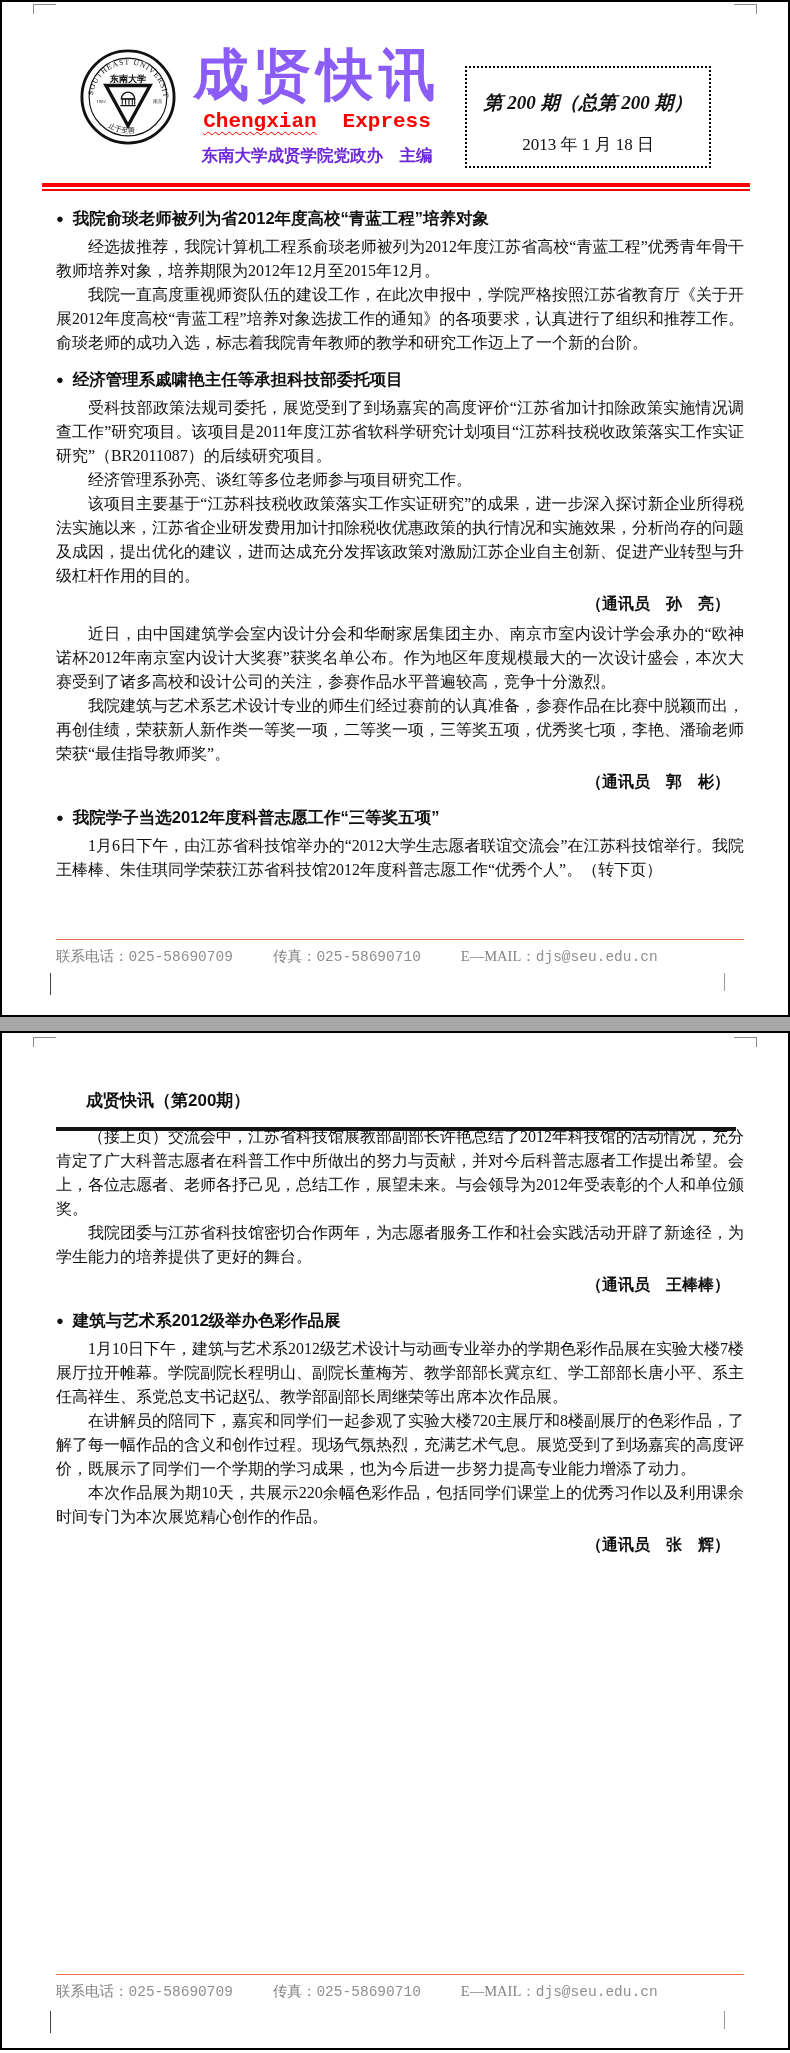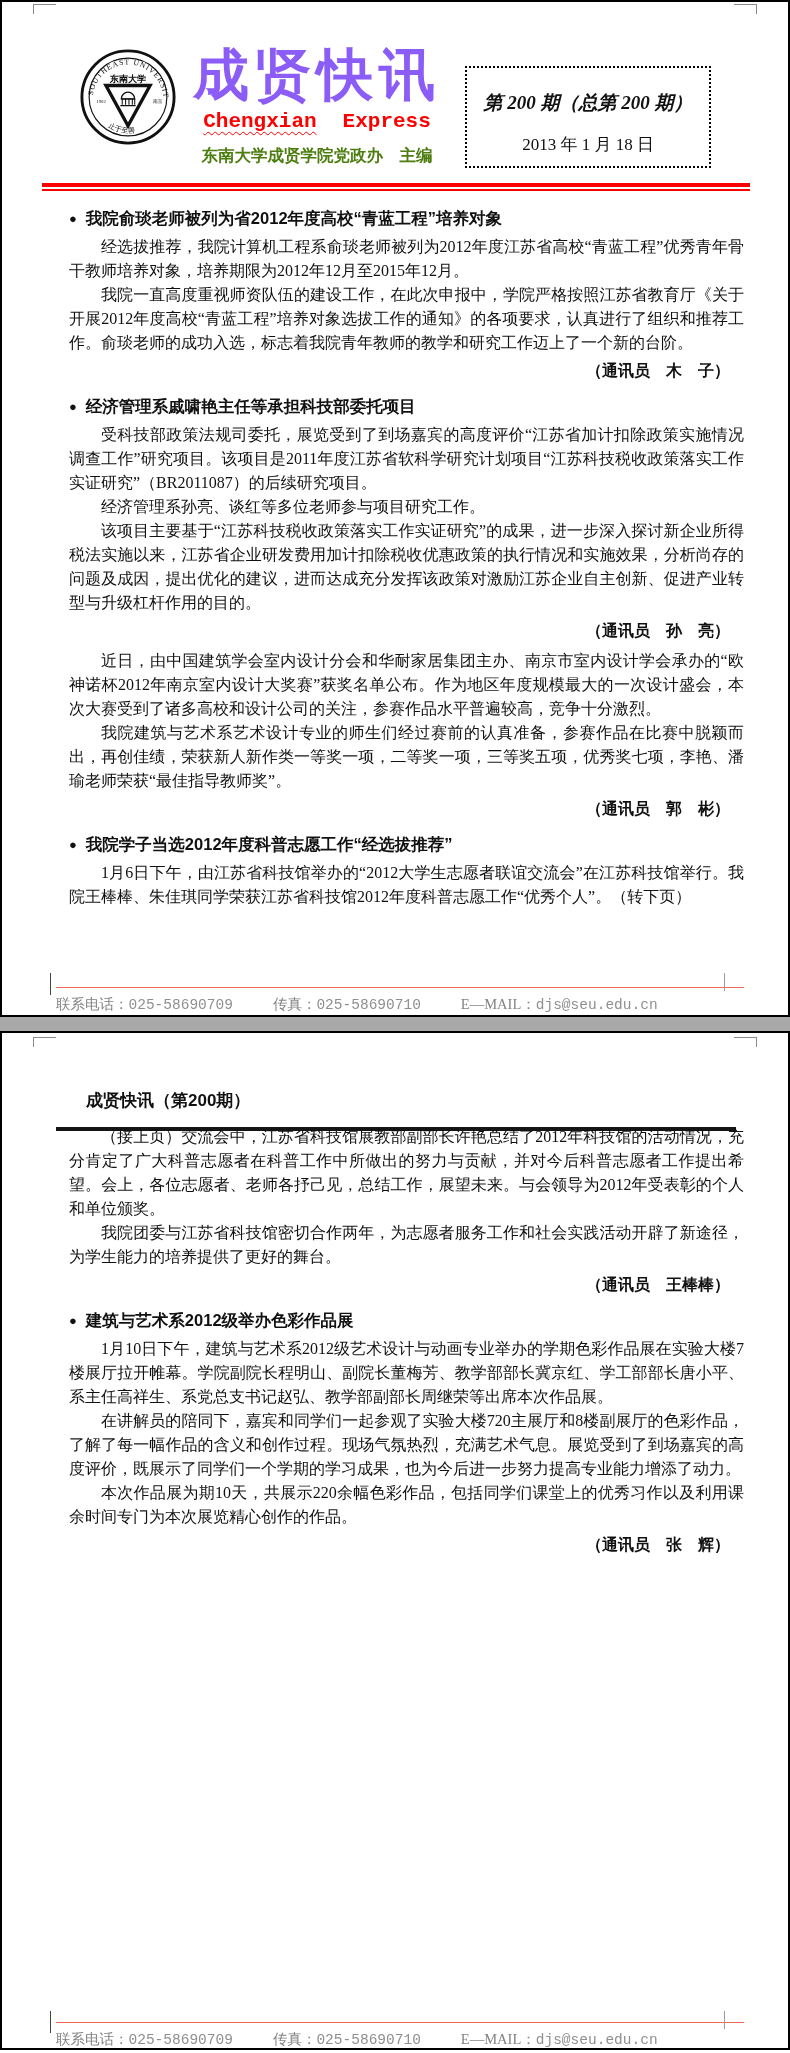--- a/index.html
+++ b/index.html
@@ -16,44 +16,44 @@
   .vtick{position:absolute;width:1px;background:#9a9a9a;}
   .vtick.dark{background:#444;}
 
   
   .logo{position:absolute;left:78px;top:40px;width:96px;height:110px;}
   .mast-center{position:absolute;left:186px;top:42px;width:258px;text-align:center;}
   .mast-title{font-size:56px;line-height:62px;font-weight:bold;color:#8b5cf6;letter-spacing:6px;font-family:"Liberation Serif",serif;white-space:nowrap;}
   .mast-english{margin-top:4px;font-family:"Liberation Mono",monospace;font-size:21px;font-weight:bold;color:#ff0000;white-space:nowrap;}
   .mast-english .wavy{text-decoration:underline wavy #ff0000;text-decoration-thickness:1px;text-underline-offset:4px;}
   .mast-english .w2{margin-left:26px;text-align:right;}
-  .publisher{margin-top:12px;font-family:"Liberation Sans",sans-serif;font-size:16.5px;font-weight:bold;color:#4d7c0f;white-space:nowrap;}
+  .publisher{margin-top:12px;font-family:"Liberation Sans",sans-serif;font-size:16.5px;font-weight:bold;color:#6d28d9;white-space:nowrap;}
   .issue-box{position:absolute;left:463px;top:64px;width:246px;height:102px;box-sizing:border-box;border:2.5px dotted #000;text-align:center;padding-top:22px;}
   .issue-no{font-size:19px;font-weight:bold;font-family:"Liberation Serif",serif;font-style:italic;}
   .issue-date{font-size:17px;margin-top:17px;font-family:"Liberation Serif",serif;}
   .double-rule{position:absolute;left:40px;right:38px;top:181px;}
   .double-rule .thick{height:4px;background:#ff0000;}
   .double-rule .thin{height:1.5px;background:#ff0000;margin-top:2px;}
 
   
-  .content{position:absolute;left:67px;right:44px;}
+  .content{position:absolute;left:54px;right:44px;}
   .content1{top:197px;}
   .content2{top:92px;}
   .blk.headline{font-family:"Liberation Sans",sans-serif;font-weight:bold;font-size:16.5px;line-height:22px;margin:13px 0 5px 0;}
   .blk.headline:first-child{margin-top:8px;}
   .blk.headline .bullet{font-size:13px;margin-right:9px;vertical-align:1px;}
   .blk.para{font-size:16px;line-height:24px;text-indent:2em;text-align:justify;margin:0;}
   .blk.credit{font-size:16px;line-height:22px;font-weight:bold;text-align:right;padding-right:14px;margin:5px 0 7px 0;}
 
   
   .p2-head{position:absolute;top:56px;left:54px;right:52px;border-bottom:4px solid #151515;padding-bottom:15px;}
   .p2-head span{margin-left:30px;font-family:"Liberation Sans",sans-serif;font-weight:bold;font-size:17px;}
 
   
-  .pfooter{position:absolute;left:54px;right:44px;border-top:1.5px solid #ef6a55;padding-top:7px;display:flex;gap:40px;align-items:baseline;font-family:"Liberation Mono",monospace;font-size:14.5px;color:#8f8f8f;white-space:nowrap;margin-top:48px;}
+  .pfooter{position:absolute;left:54px;right:44px;border-top:1.5px solid #ef6a55;padding-top:7px;display:flex;gap:40px;align-items:baseline;font-family:"Liberation Mono",monospace;font-size:14.5px;color:#8f8f8f;white-space:nowrap;}
   .pfooter .lab{font-family:"Liberation Serif",serif;color:#838383;}
   .f1{top:937px;}
   .f2{top:941px;}
 
   svg text{font-family:"Liberation Serif",serif;}
 </style>
 </head>
 <body>
 
 <div class="canvas">
@@ -98,30 +98,29 @@
       <div class="double-rule">
         <div class="thick"></div>
           <div class="thin"></div>
       </div>
     </div>
 
     <div class="content content1">
         <div class="blk headline"><span class="bullet">●</span><span>我院俞琰老师被列为省2012年度高校“青蓝工程”培养对象</span></div>
         <div class="blk para">经选拔推荐，我院计算机工程系俞琰老师被列为2012年度江苏省高校“青蓝工程”优秀青年骨干教师培养对象，培养期限为2012年12月至2015年12月。</div>
         <div class="blk para">我院一直高度重视师资队伍的建设工作，在此次申报中，学院严格按照江苏省教育厅《关于开展2012年度高校“青蓝工程”培养对象选拔工作的通知》的各项要求，认真进行了组织和推荐工作。俞琰老师的成功入选，标志着我院青年教师的教学和研究工作迈上了一个新的台阶。</div>
-        <div class="blk credit">（通讯员　木　子）</div>
         <div class="blk headline"><span class="bullet">●</span><span>经济管理系戚啸艳主任等承担科技部委托项目</span></div>
         <div class="blk para">受科技部政策法规司委托，展览受到了到场嘉宾的高度评价“江苏省加计扣除政策实施情况调查工作”研究项目。该项目是2011年度江苏省软科学研究计划项目“江苏科技税收政策落实工作实证研究”（BR2011087）的后续研究项目。</div>
         <div class="blk para">经济管理系孙亮、谈红等多位老师参与项目研究工作。</div>
         <div class="blk para">该项目主要基于“江苏科技税收政策落实工作实证研究”的成果，进一步深入探讨新企业所得税法实施以来，江苏省企业研发费用加计扣除税收优惠政策的执行情况和实施效果，分析尚存的问题及成因，提出优化的建议，进而达成充分发挥该政策对激励江苏企业自主创新、促进产业转型与升级杠杆作用的目的。</div>
         <div class="blk credit">（通讯员　孙　亮）</div>
         <div class="blk para">近日，由中国建筑学会室内设计分会和华耐家居集团主办、南京市室内设计学会承办的“欧神诺杯2012年南京室内设计大奖赛”获奖名单公布。作为地区年度规模最大的一次设计盛会，本次大赛受到了诸多高校和设计公司的关注，参赛作品水平普遍较高，竞争十分激烈。</div>
         <div class="blk para">我院建筑与艺术系艺术设计专业的师生们经过赛前的认真准备，参赛作品在比赛中脱颖而出，再创佳绩，荣获新人新作类一等奖一项，二等奖一项，三等奖五项，优秀奖七项，李艳、潘瑜老师荣获“最佳指导教师奖”。</div>
         <div class="blk credit">（通讯员　郭　彬）</div>
-        <div class="blk headline"><span class="bullet">●</span><span>我院学子当选2012年度科普志愿工作“经选拔推荐”</span></div>
+        <div class="blk headline"><span class="bullet">●</span><span>我院学子当选2012年度科普志愿工作“三等奖五项”</span></div>
         <div class="blk para">1月6日下午，由江苏省科技馆举办的“2012大学生志愿者联谊交流会”在江苏科技馆举行。我院王棒棒、朱佳琪同学荣获江苏省科技馆2012年度科普志愿工作“优秀个人”。（转下页）</div>
       </div>
 
     <div class="pfooter f1">
       <span><span class="lab">联系电话：</span><span>025-58690709</span></span>
       <span><span class="lab">传真：</span><span>025-58690710</span></span>
       <span><span class="lab">E—MAIL：</span><span>djs@seu.edu.cn</span></span>
     </div>
 
     <div class="vtick dark" style="left:48px;top:971px;height:22px;"></div>

